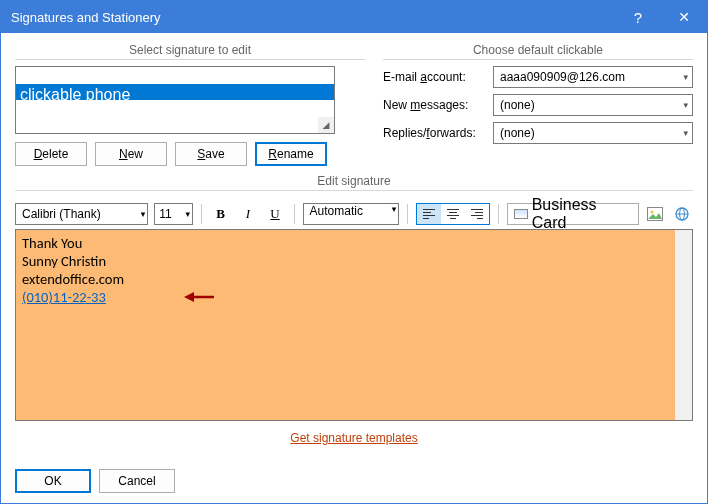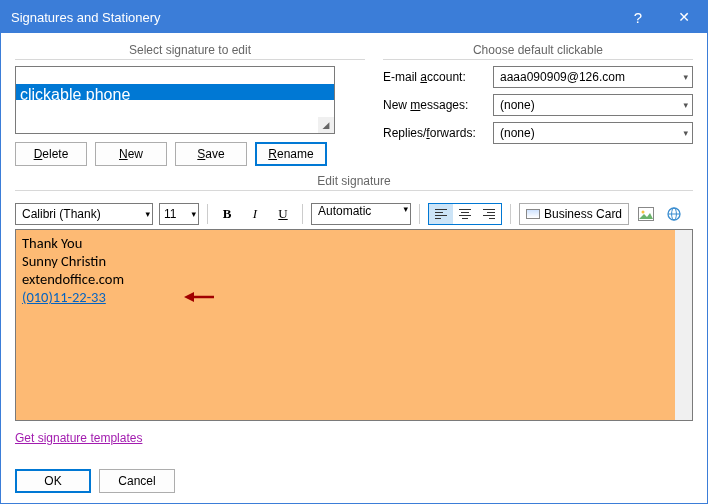--- a/index.html
+++ b/index.html
@@ -211,21 +211,21 @@
     justify-content: center;
   }
   .align-btn.active { background: #cce4f7; }
   .bc-btn {
     height: 22px;
     border: 1px solid #adadad;
     padding: 0 6px;
     display: flex;
     align-items: center;
     gap: 4px;
-    font-size: 12px;
+    font-size: 16px;
   }
   .icon-btn {
     width: 22px;
     height: 22px;
     display: flex;
     align-items: center;
     justify-content: center;
     font-size: 14px;
   }
   .editor-wrap {
@@ -247,25 +247,26 @@
   .arrow-red {
     position: absolute;
     left: 168px;
     top: 60px;
   }
   .editor-scroll {
     width: 17px;
     background: #f0f0f0;
   }
   .tpl-link {
-    color: #a21caf;
+    color: #c2410c;
     text-decoration: underline;
     margin-top: 10px;
     display: inline-block;
     font-size: 12px;
+    text-align: center;
   }
   .footer {
     display: flex;
     justify-content: flex-start;
     gap: 8px;
     padding: 10px 14px;
   }
   .footer .btn { width: 76px; }
   
   .align-lines { display: flex; flex-direction: column; gap: 2px; align-items: flex-start; }

